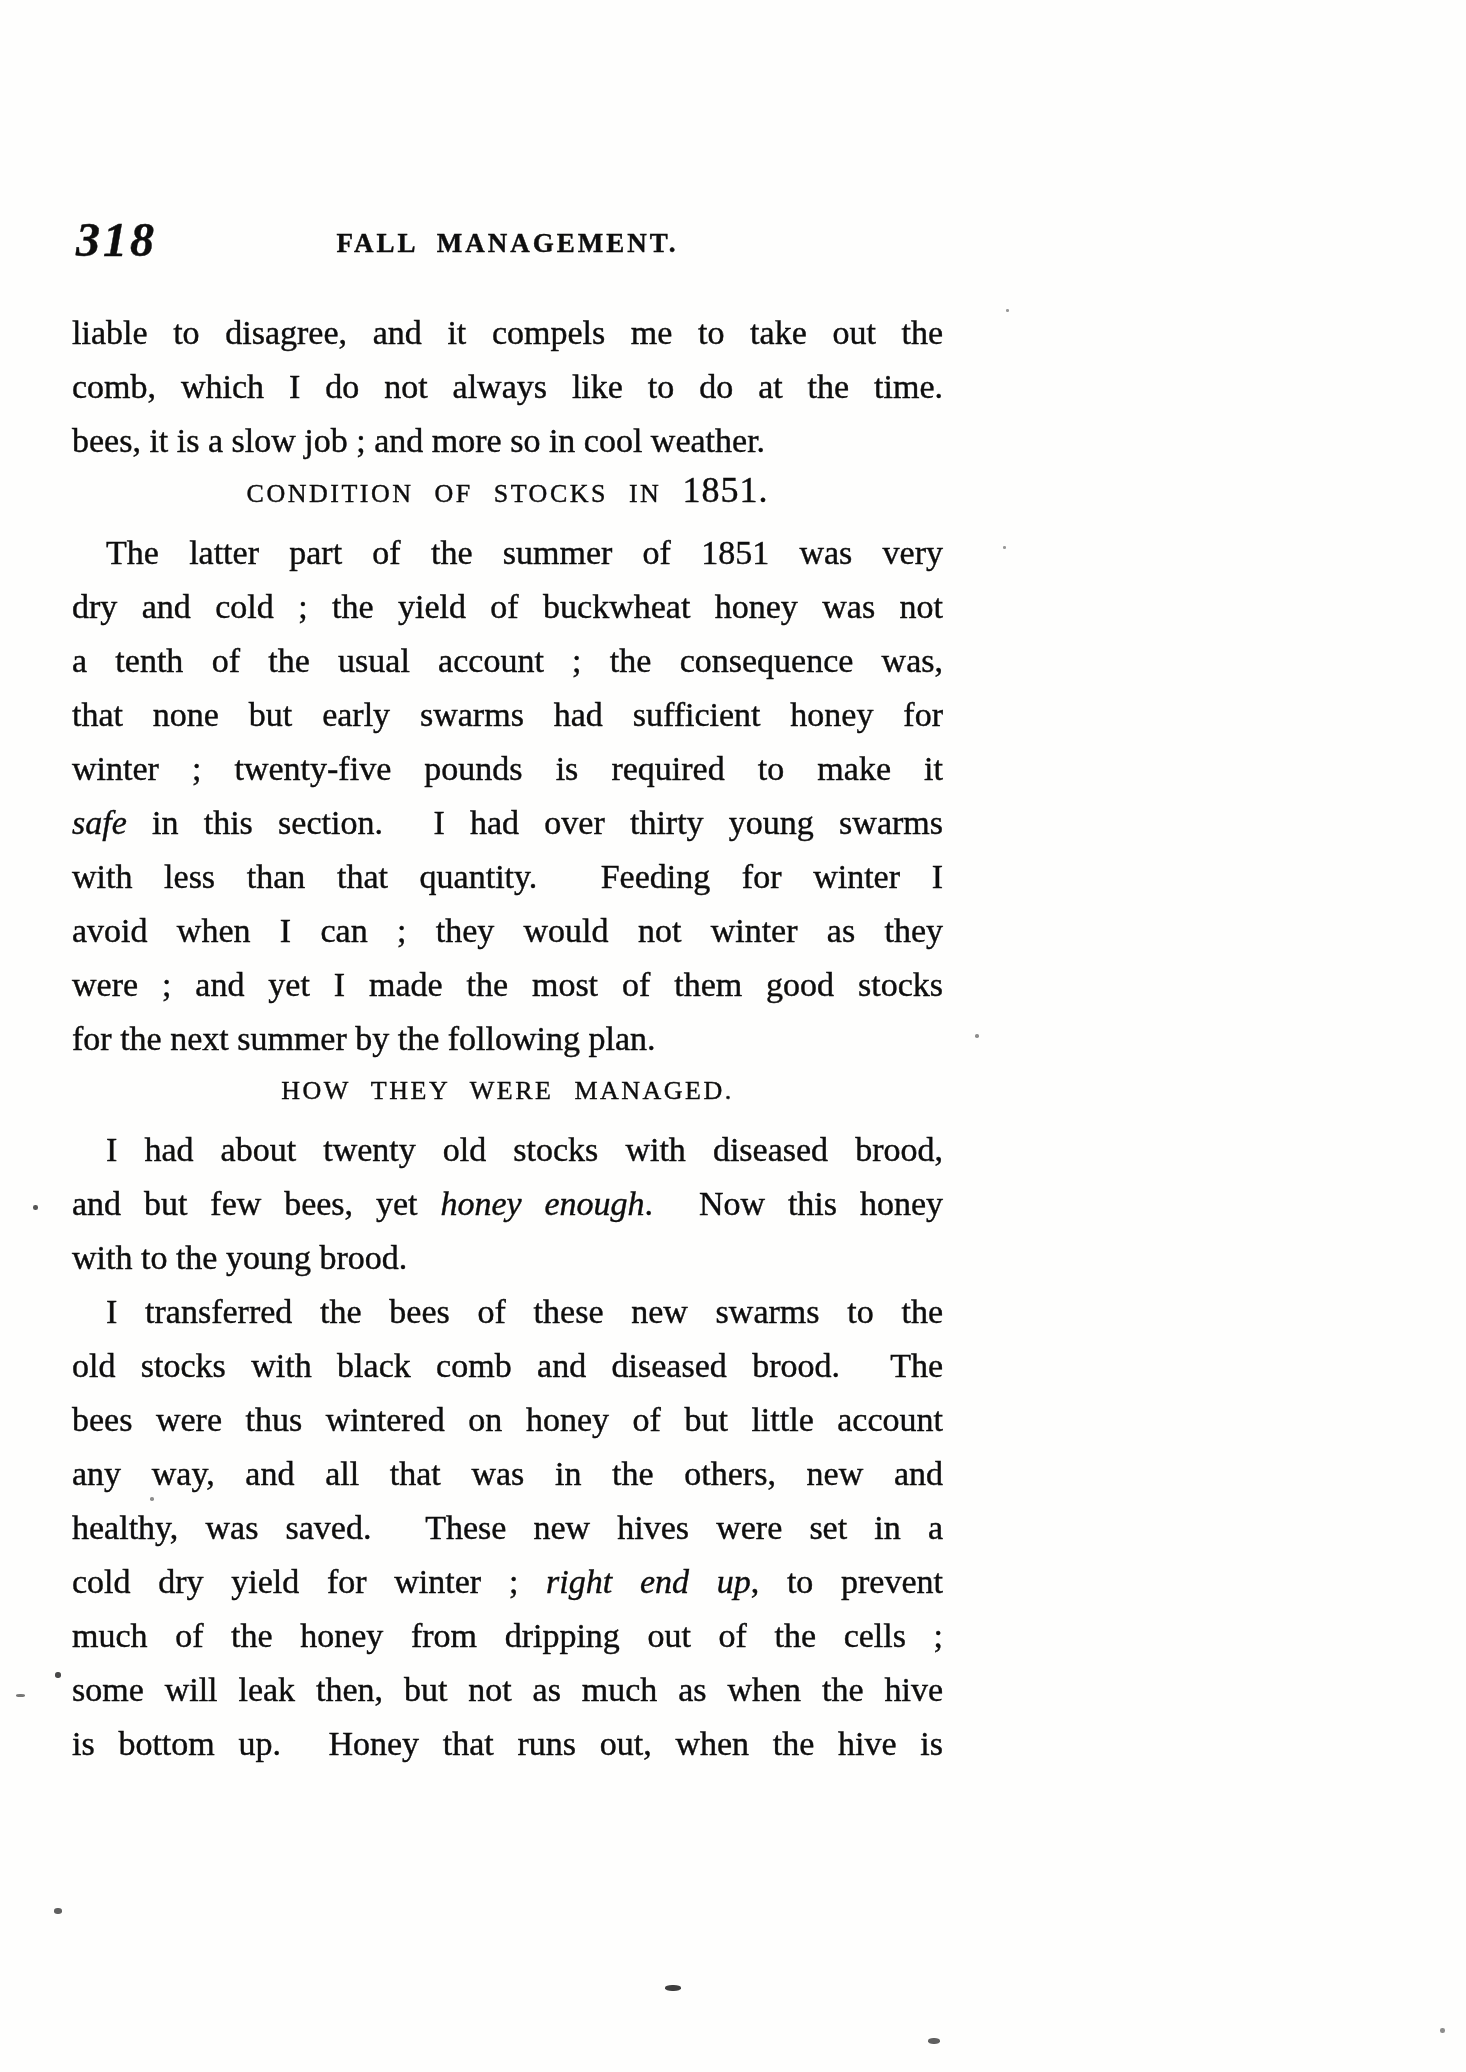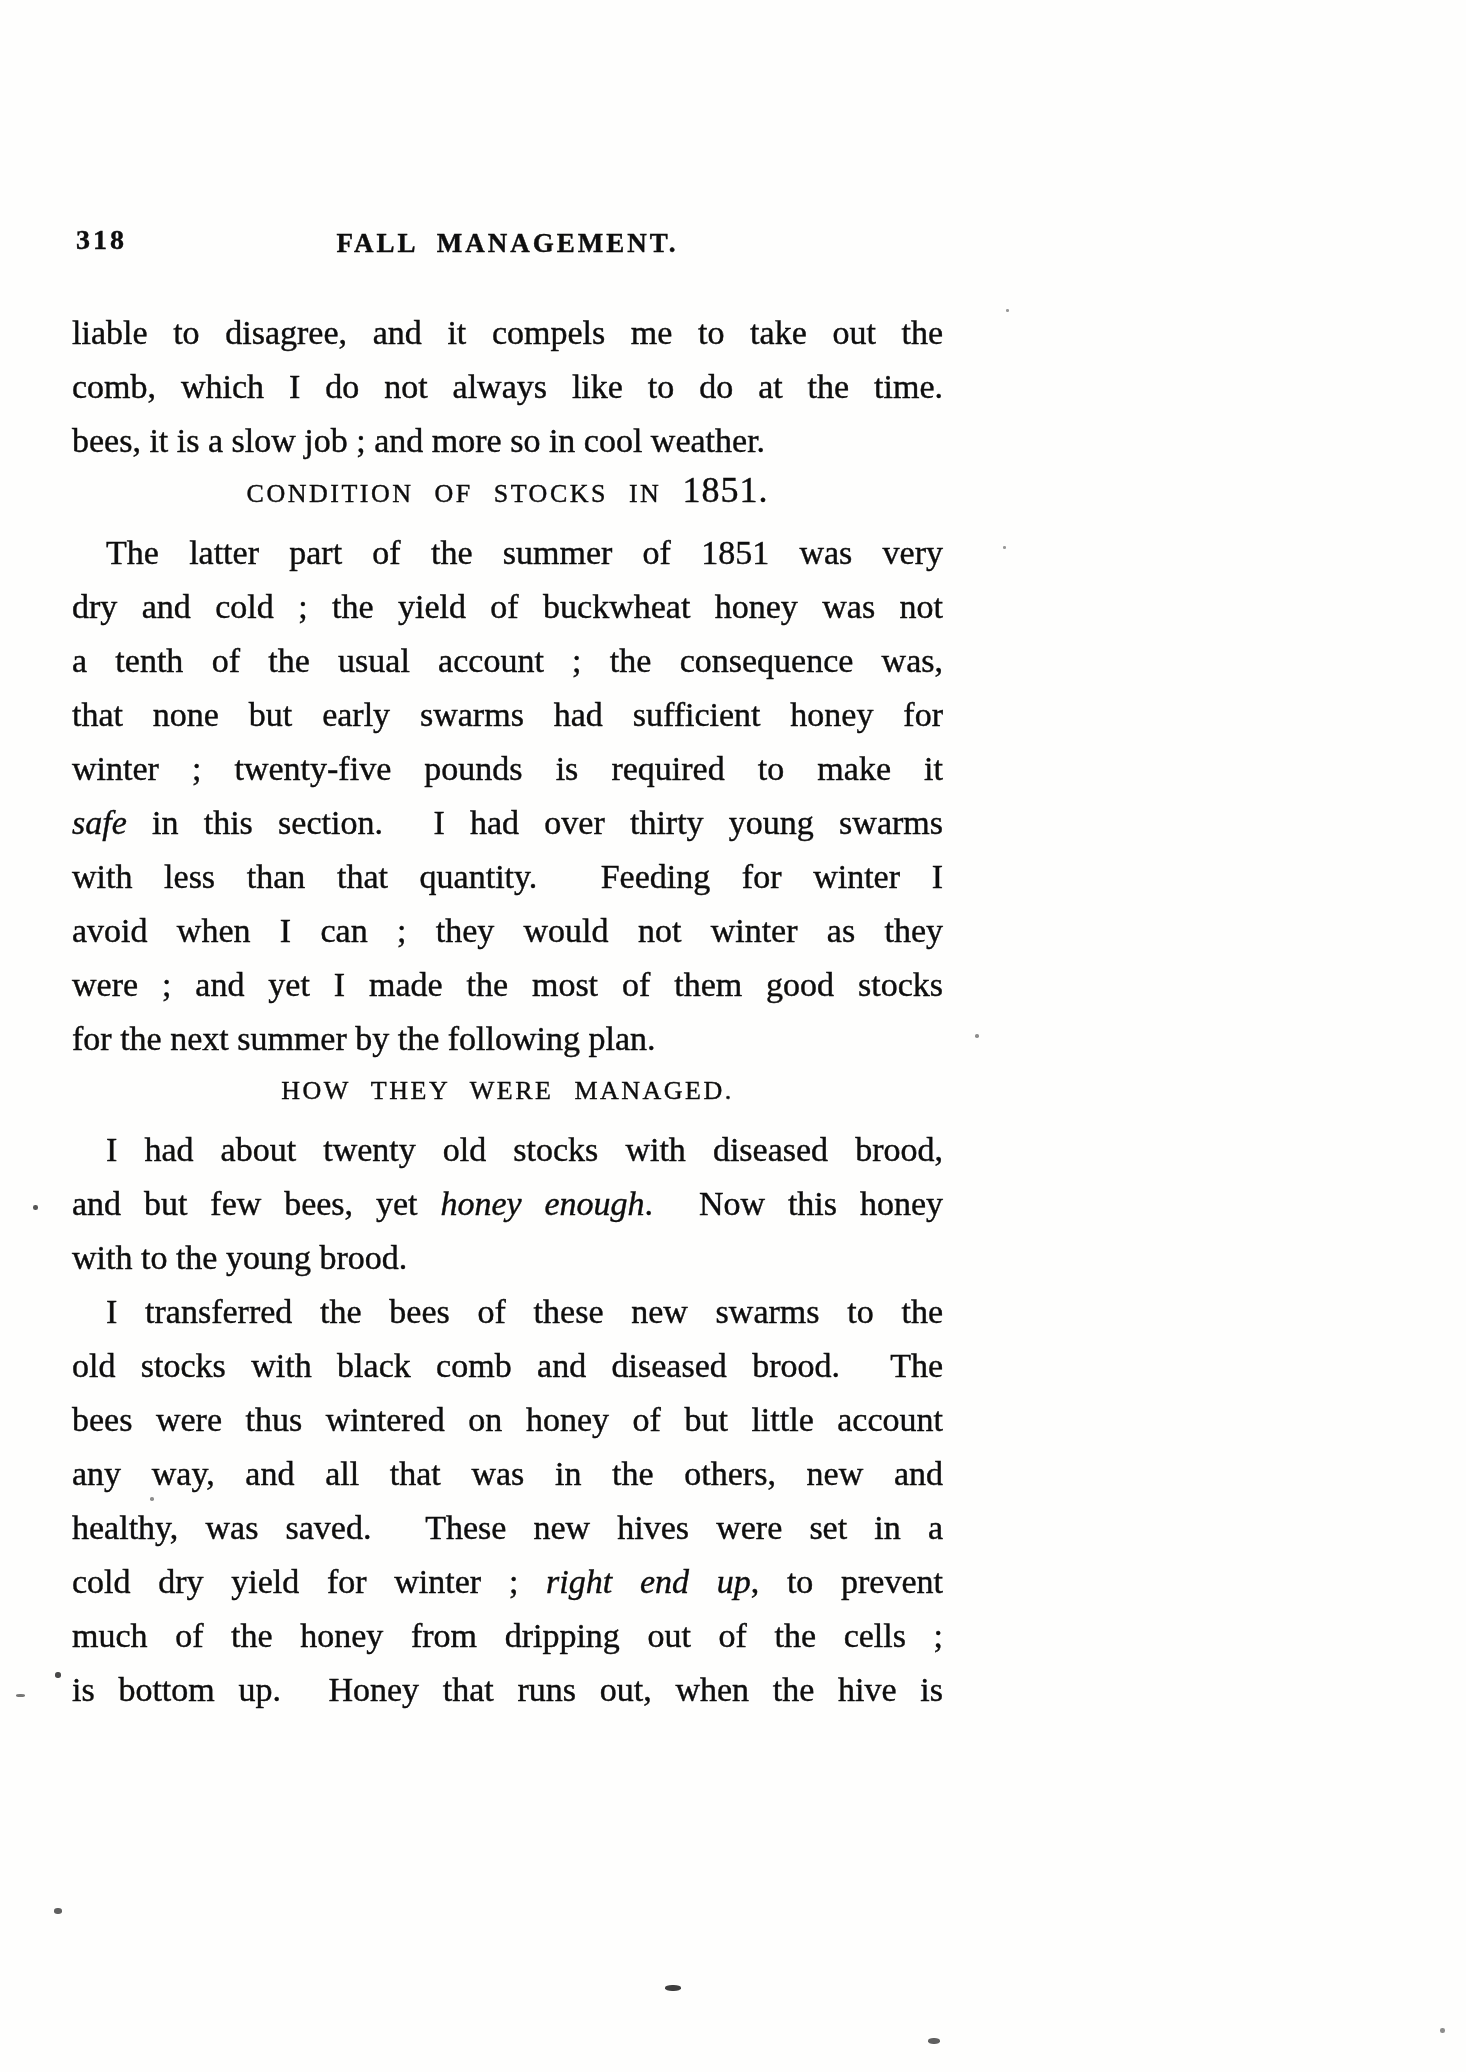--- a/index.html
+++ b/index.html
@@ -19,22 +19,23 @@
     -webkit-text-stroke: 0.4px;
     overflow: hidden;
   }
   .running-head {
     position: absolute;
     left: 72px; top: 220px;
     width: 871px; height: 44px;
   }
   .pagenum {
     position: absolute; left: 4px; top: 0;
-    font-size: 28px; font-weight: 700; letter-spacing: 3px;
+    font-size: 48px; font-weight: 700; letter-spacing: 3px;
     line-height: 40px;
+    font-style: italic;
   }
   .running-title {
     position: absolute; left: 50%; top: 6px;
     transform: translateX(-50%);
     font-size: 27px; font-weight: 700;
     letter-spacing: 3px; word-spacing: 10px;
     line-height: 34px; white-space: nowrap;
   }
   .body-text {
     position: absolute;
@@ -110,20 +111,21 @@
         <div class="line end"><span>with to the young brood.</span></div>
       </div>
       <div class="para">
         <div class="line ind"><span>I transferred the bees of these new swarms to the</span></div>
         <div class="line"><span>old stocks with black comb and diseased brood.&nbsp; The</span></div>
         <div class="line"><span>bees were thus wintered on honey of but little account</span></div>
         <div class="line"><span>any way, and all that was in the others, new and</span></div>
         <div class="line"><span>healthy, was saved.&nbsp; These new hives were set in a</span></div>
         <div class="line"><span>cold dry yield for winter ; </span><em>right end up</em><span>, to prevent</span></div>
         <div class="line"><span>much of the honey from dripping out of the cells ;</span></div>
+        <div class="line"><span>some will leak then, but not as much as when the hive</span></div>
         <div class="line"><span>is bottom up.&nbsp; Honey that runs out, when the hive is</span></div>
       </div>
     </main>
 
   <div>
       <div class="speck" style="left: 33px; top: 1205px; width: 5px; height: 5px; opacity: 0.75;"></div>
       <div class="speck" style="left: 150px; top: 1497px; width: 4px; height: 4px; opacity: 0.5;"></div>
       <div class="speck" style="left: 55px; top: 1672px; width: 6px; height: 6px; opacity: 0.8;"></div>
       <div class="speck" style="left: 16px; top: 1694px; width: 9px; height: 3px; opacity: 0.6;"></div>
       <div class="speck" style="left: 54px; top: 1908px; width: 8px; height: 6px; opacity: 0.7;"></div>

